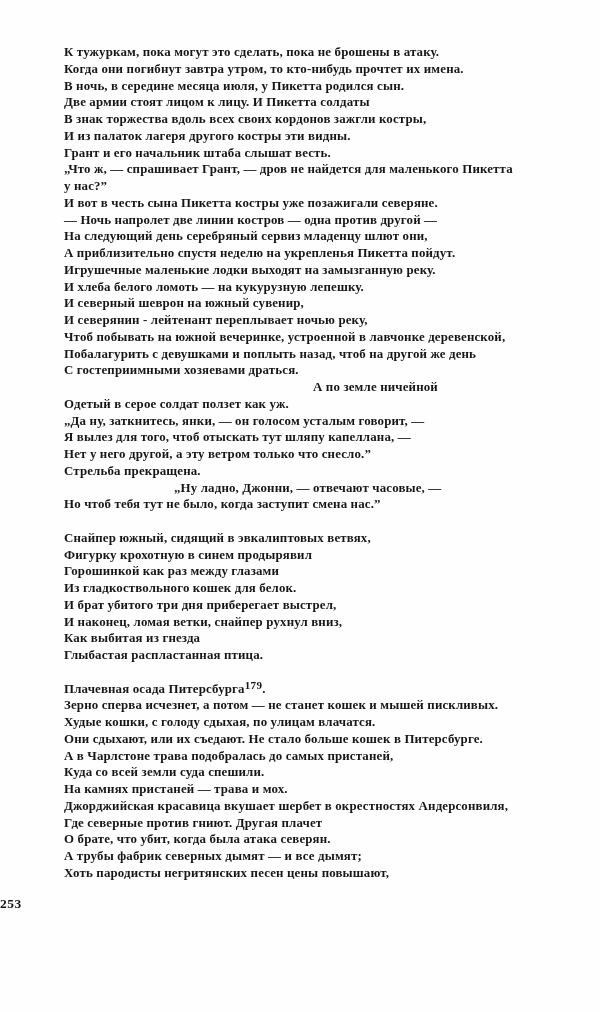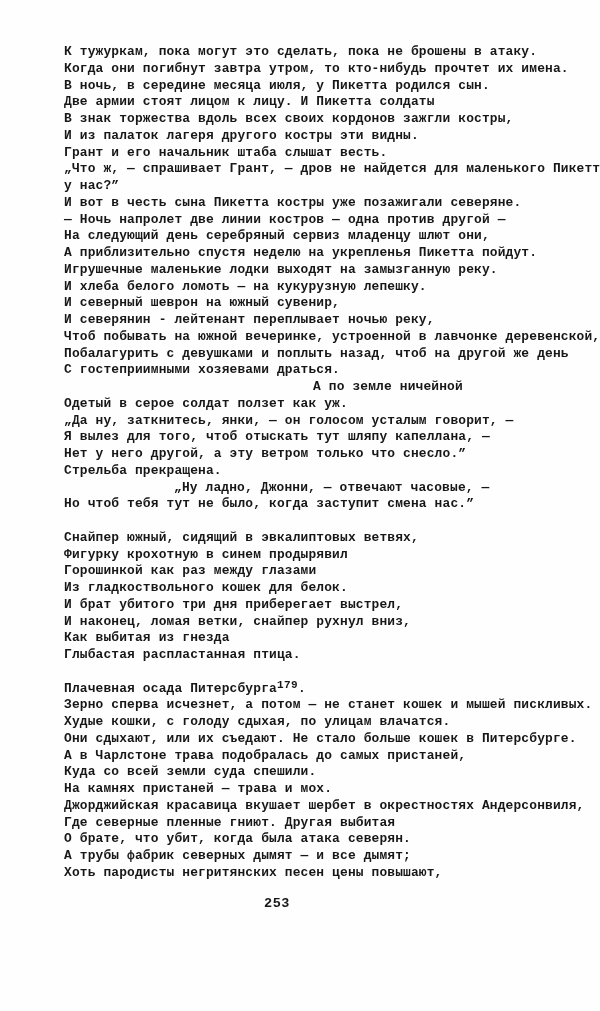--- a/index.html
+++ b/index.html
@@ -6,21 +6,21 @@
     margin: 0;
     padding: 0;
     background: #ffffff;
   }
   .page {
     position: relative;
     width: 600px;
     height: 1011px;
     background: #fefefe;
     color: #171717;
-    font-family: Liberation Mono, monospace;
+    font-family: Liberation Serif, serif;
     font-weight: bold;
     overflow: hidden;
   }
   .poem {
     padding: 44px 24px 0 64px;
     font-size: 12.9px;
     line-height: 16.75px;
     letter-spacing: 0.15px;
   }
   .poem-line {
@@ -32,21 +32,20 @@
   }
   .poem-line sup {
     font-size: 11px;
     line-height: 0;
     vertical-align: 4px;
     letter-spacing: 0.4px;
   }
   .page-number {
     margin-top: 14px;
     padding-right: 46px;
-    text-align: center;
     font-size: 13.5px;
     letter-spacing: 0.5px;
   }
 </style>
 </head>
 <body>
 
 <div class="page">
   <div class="poem" id="poem">
       <div class="poem-line">К тужуркам, пока могут это сделать, пока не брошены в атаку.</div>
@@ -88,19 +87,19 @@
       <div class="poem-line">Глыбастая распластанная птица.</div>
       <div class="poem-line blank">&nbsp;</div>
       <div class="poem-line">Плачевная осада Питерсбурга<sup>179</sup>.</div>
       <div class="poem-line">Зерно сперва исчезнет, а потом — не станет кошек и мышей пискливых.</div>
       <div class="poem-line">Худые кошки, с голоду сдыхая, по улицам влачатся.</div>
       <div class="poem-line">Они сдыхают, или их съедают. Не стало больше кошек в Питерсбурге.</div>
       <div class="poem-line">А в Чарлстоне трава подобралась до самых пристаней,</div>
       <div class="poem-line">Куда со всей земли суда спешили.</div>
       <div class="poem-line">На камнях пристаней — трава и мох.</div>
       <div class="poem-line">Джорджийская красавица вкушает шербет в окрестностях Андерсонвиля,</div>
-      <div class="poem-line">Где северные пленные гниют. Другая выбитая</div>
+      <div class="poem-line">Где северные против гниют. Другая плачет</div>
       <div class="poem-line">О брате, что убит, когда была атака северян.</div>
       <div class="poem-line">А трубы фабрик северных дымят — и все дымят;</div>
       <div class="poem-line">Хоть пародисты негритянских песен цены повышают,</div>
     </div>
   <div class="page-number">253</div>
 </div>
 
 </body></html>

